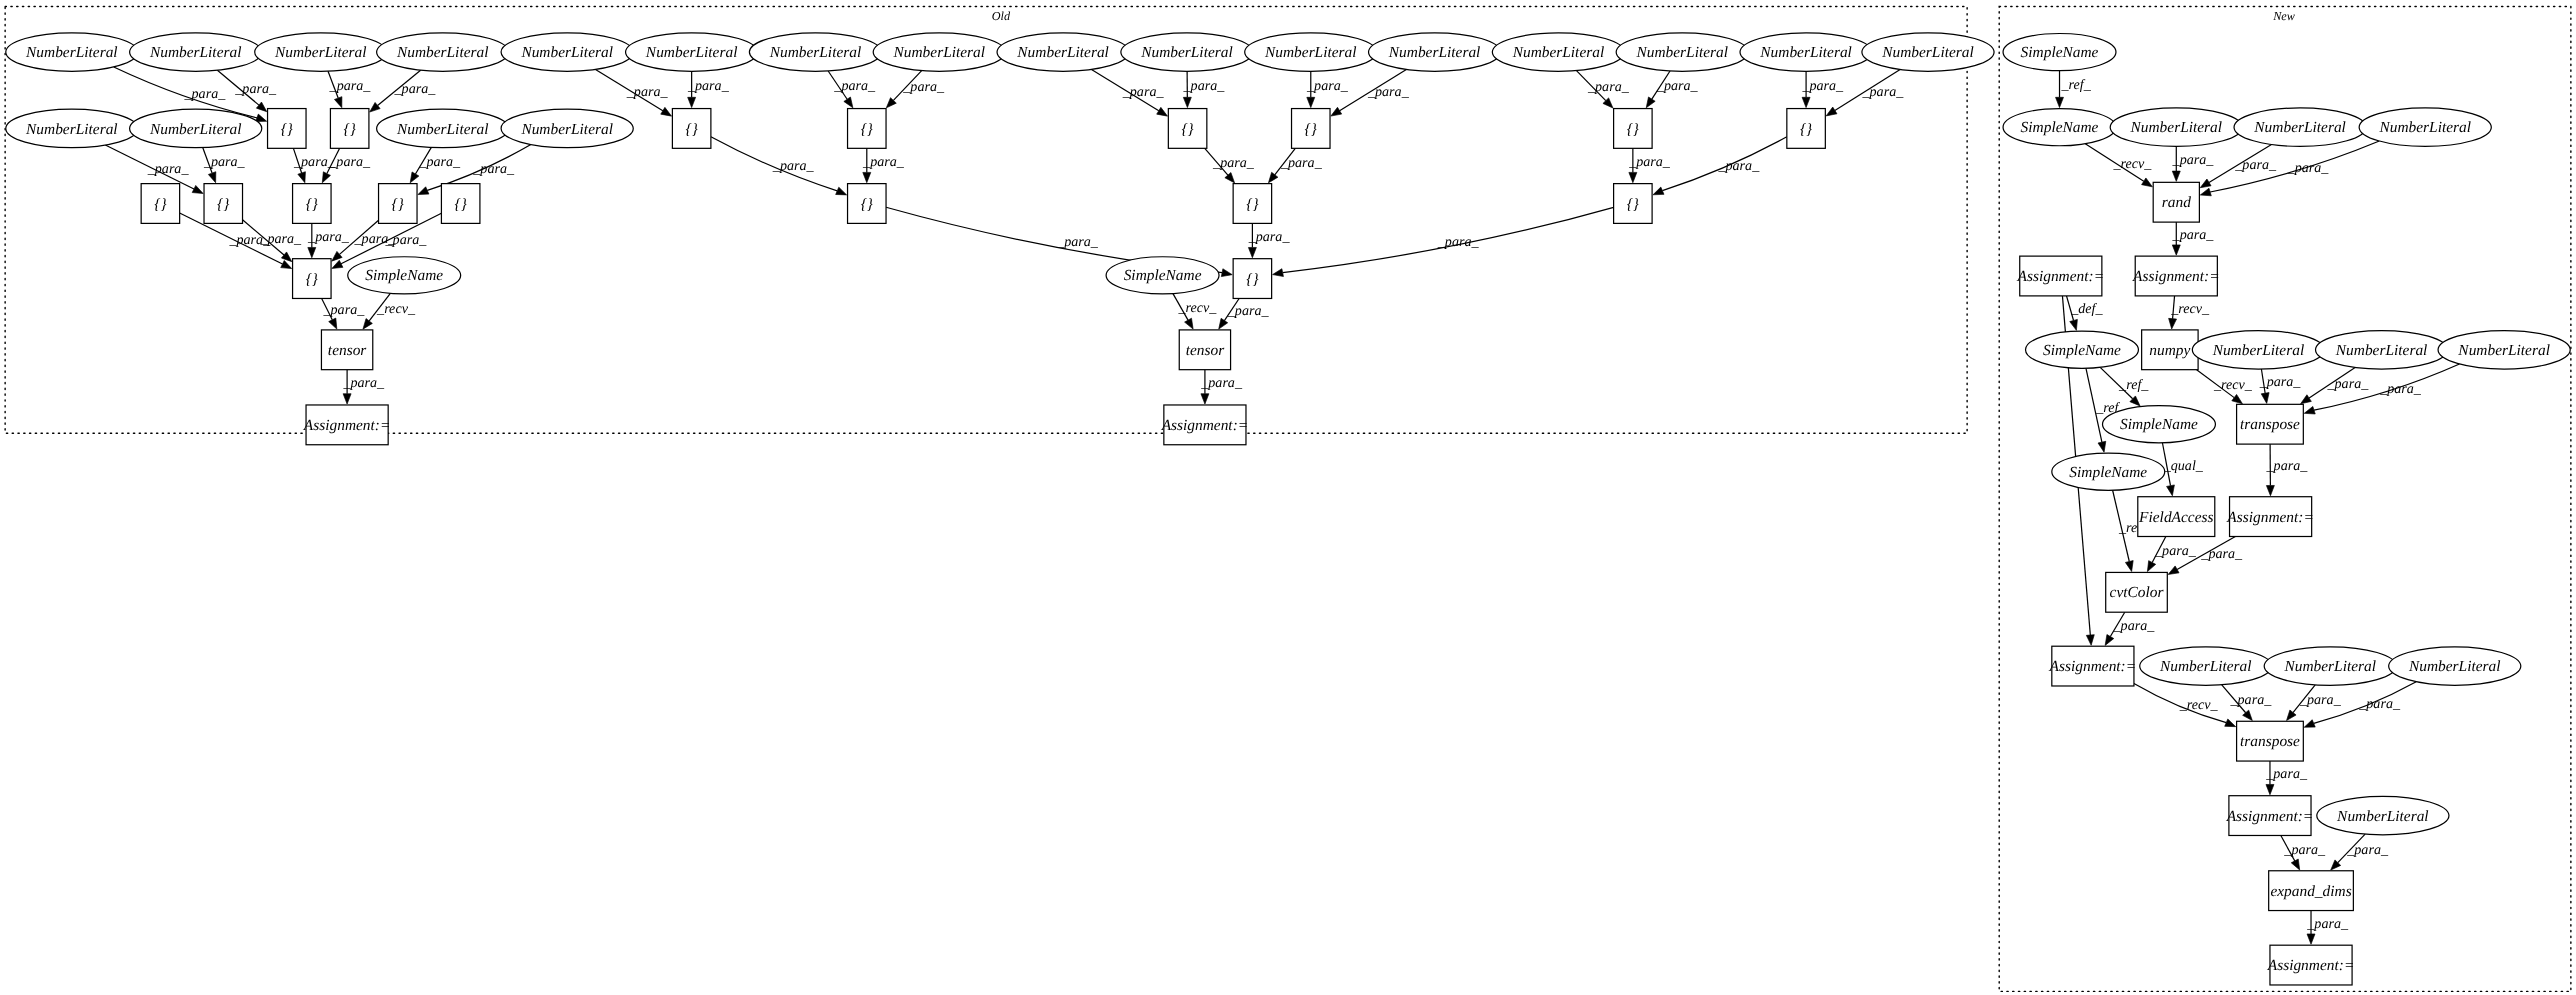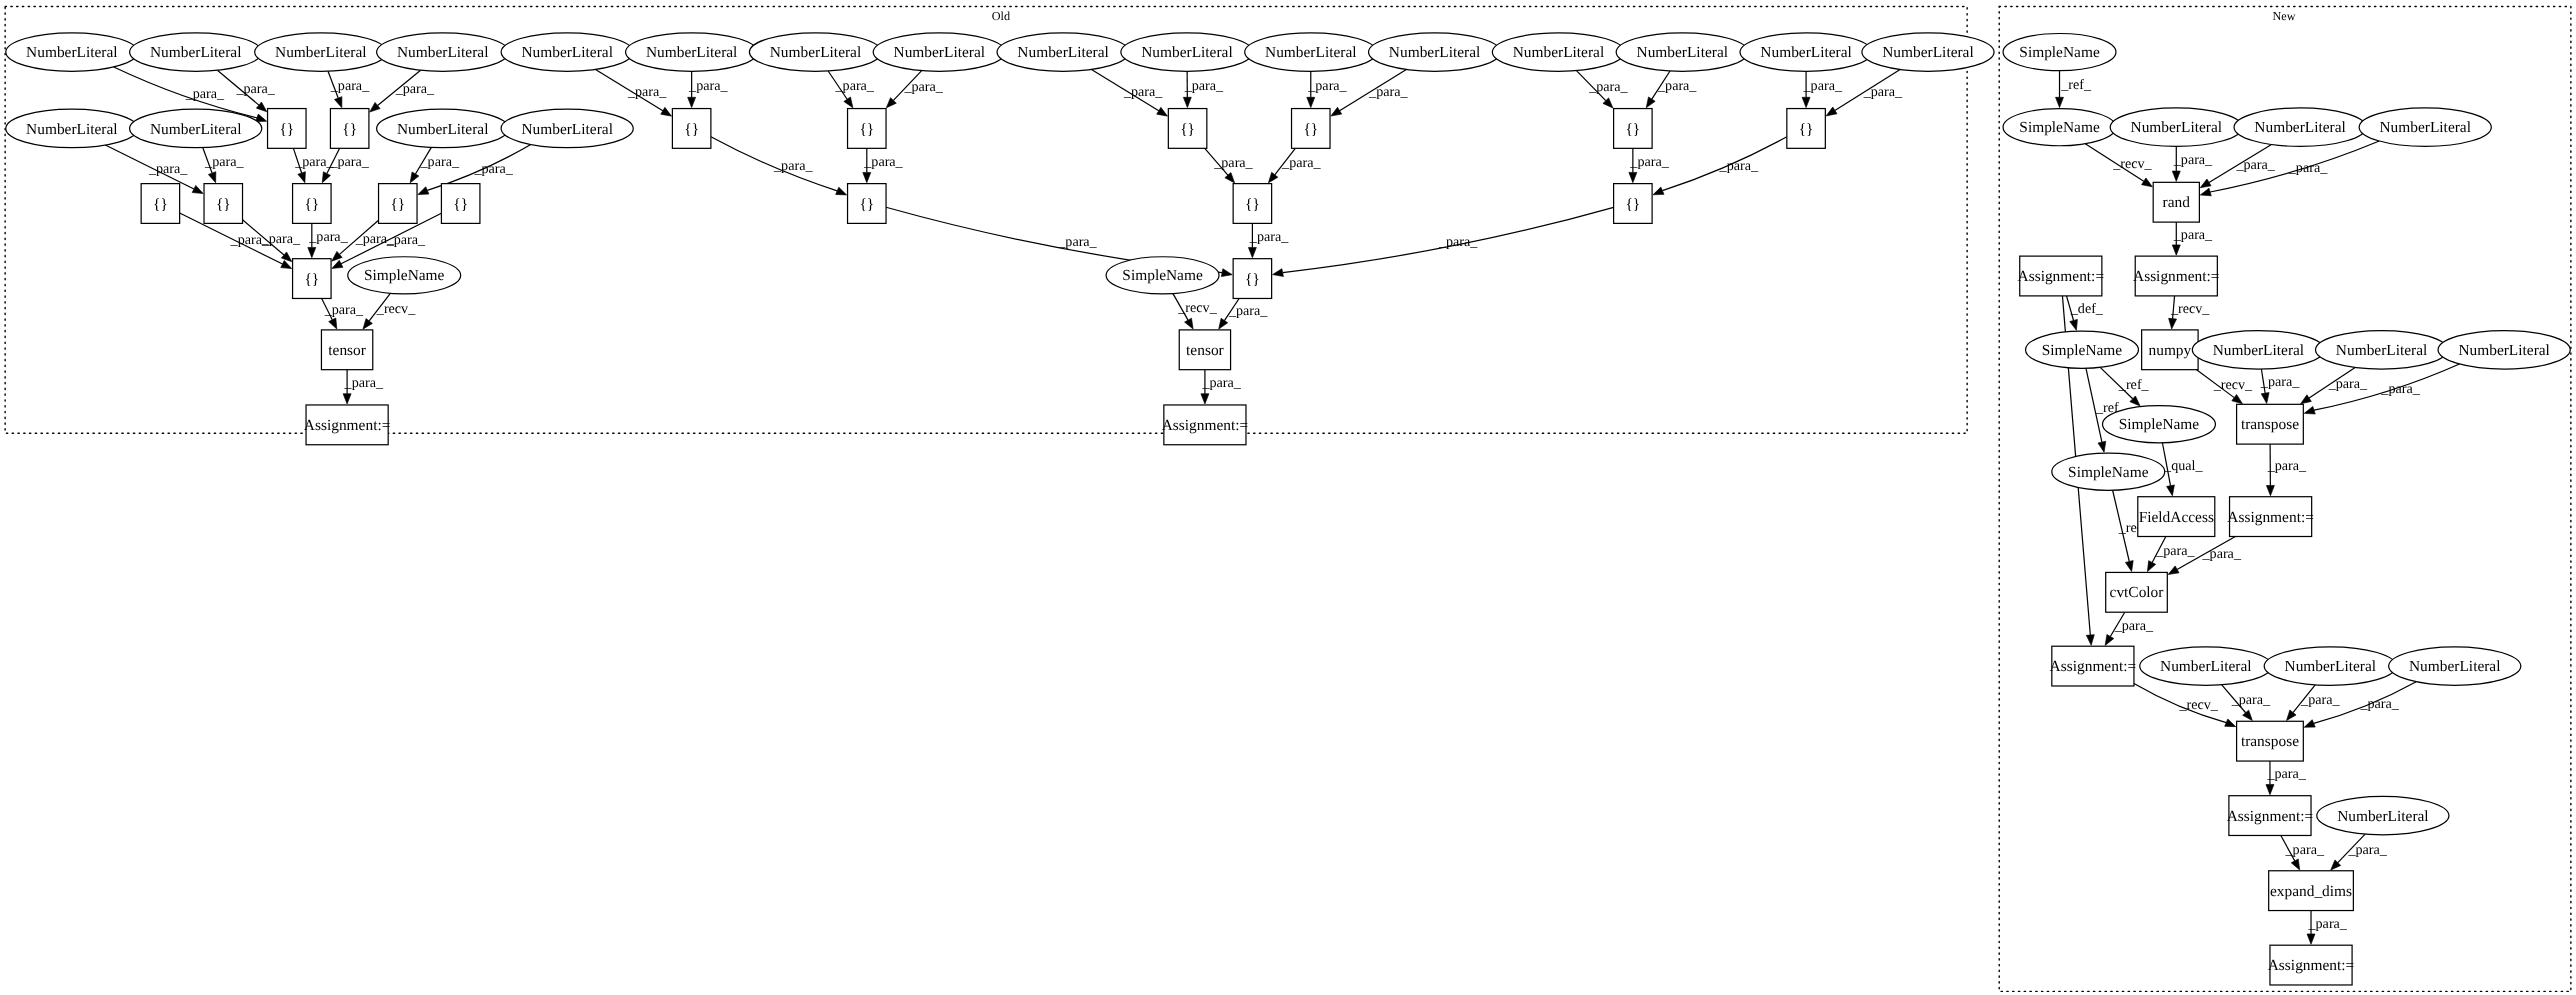--- a/index.html
+++ b/index.html
@@ -10,20 +10,21 @@
   body {
     width: 2576px;
     height: 996px;
     font-family: "Liberation Serif", "DejaVu Serif", serif;
     overflow: hidden;
   }
   #graph-root {
     position: relative;
     width: 2240px;
     height: 996px;
+    font-style: italic;
   }
   svg#graph-svg {
     display: block;
     width: 2576px;
     height: 996px;
     shape-rendering: geometricPrecision;
     text-rendering: geometricPrecision;
   }
   .cluster-box {
     fill: none;

